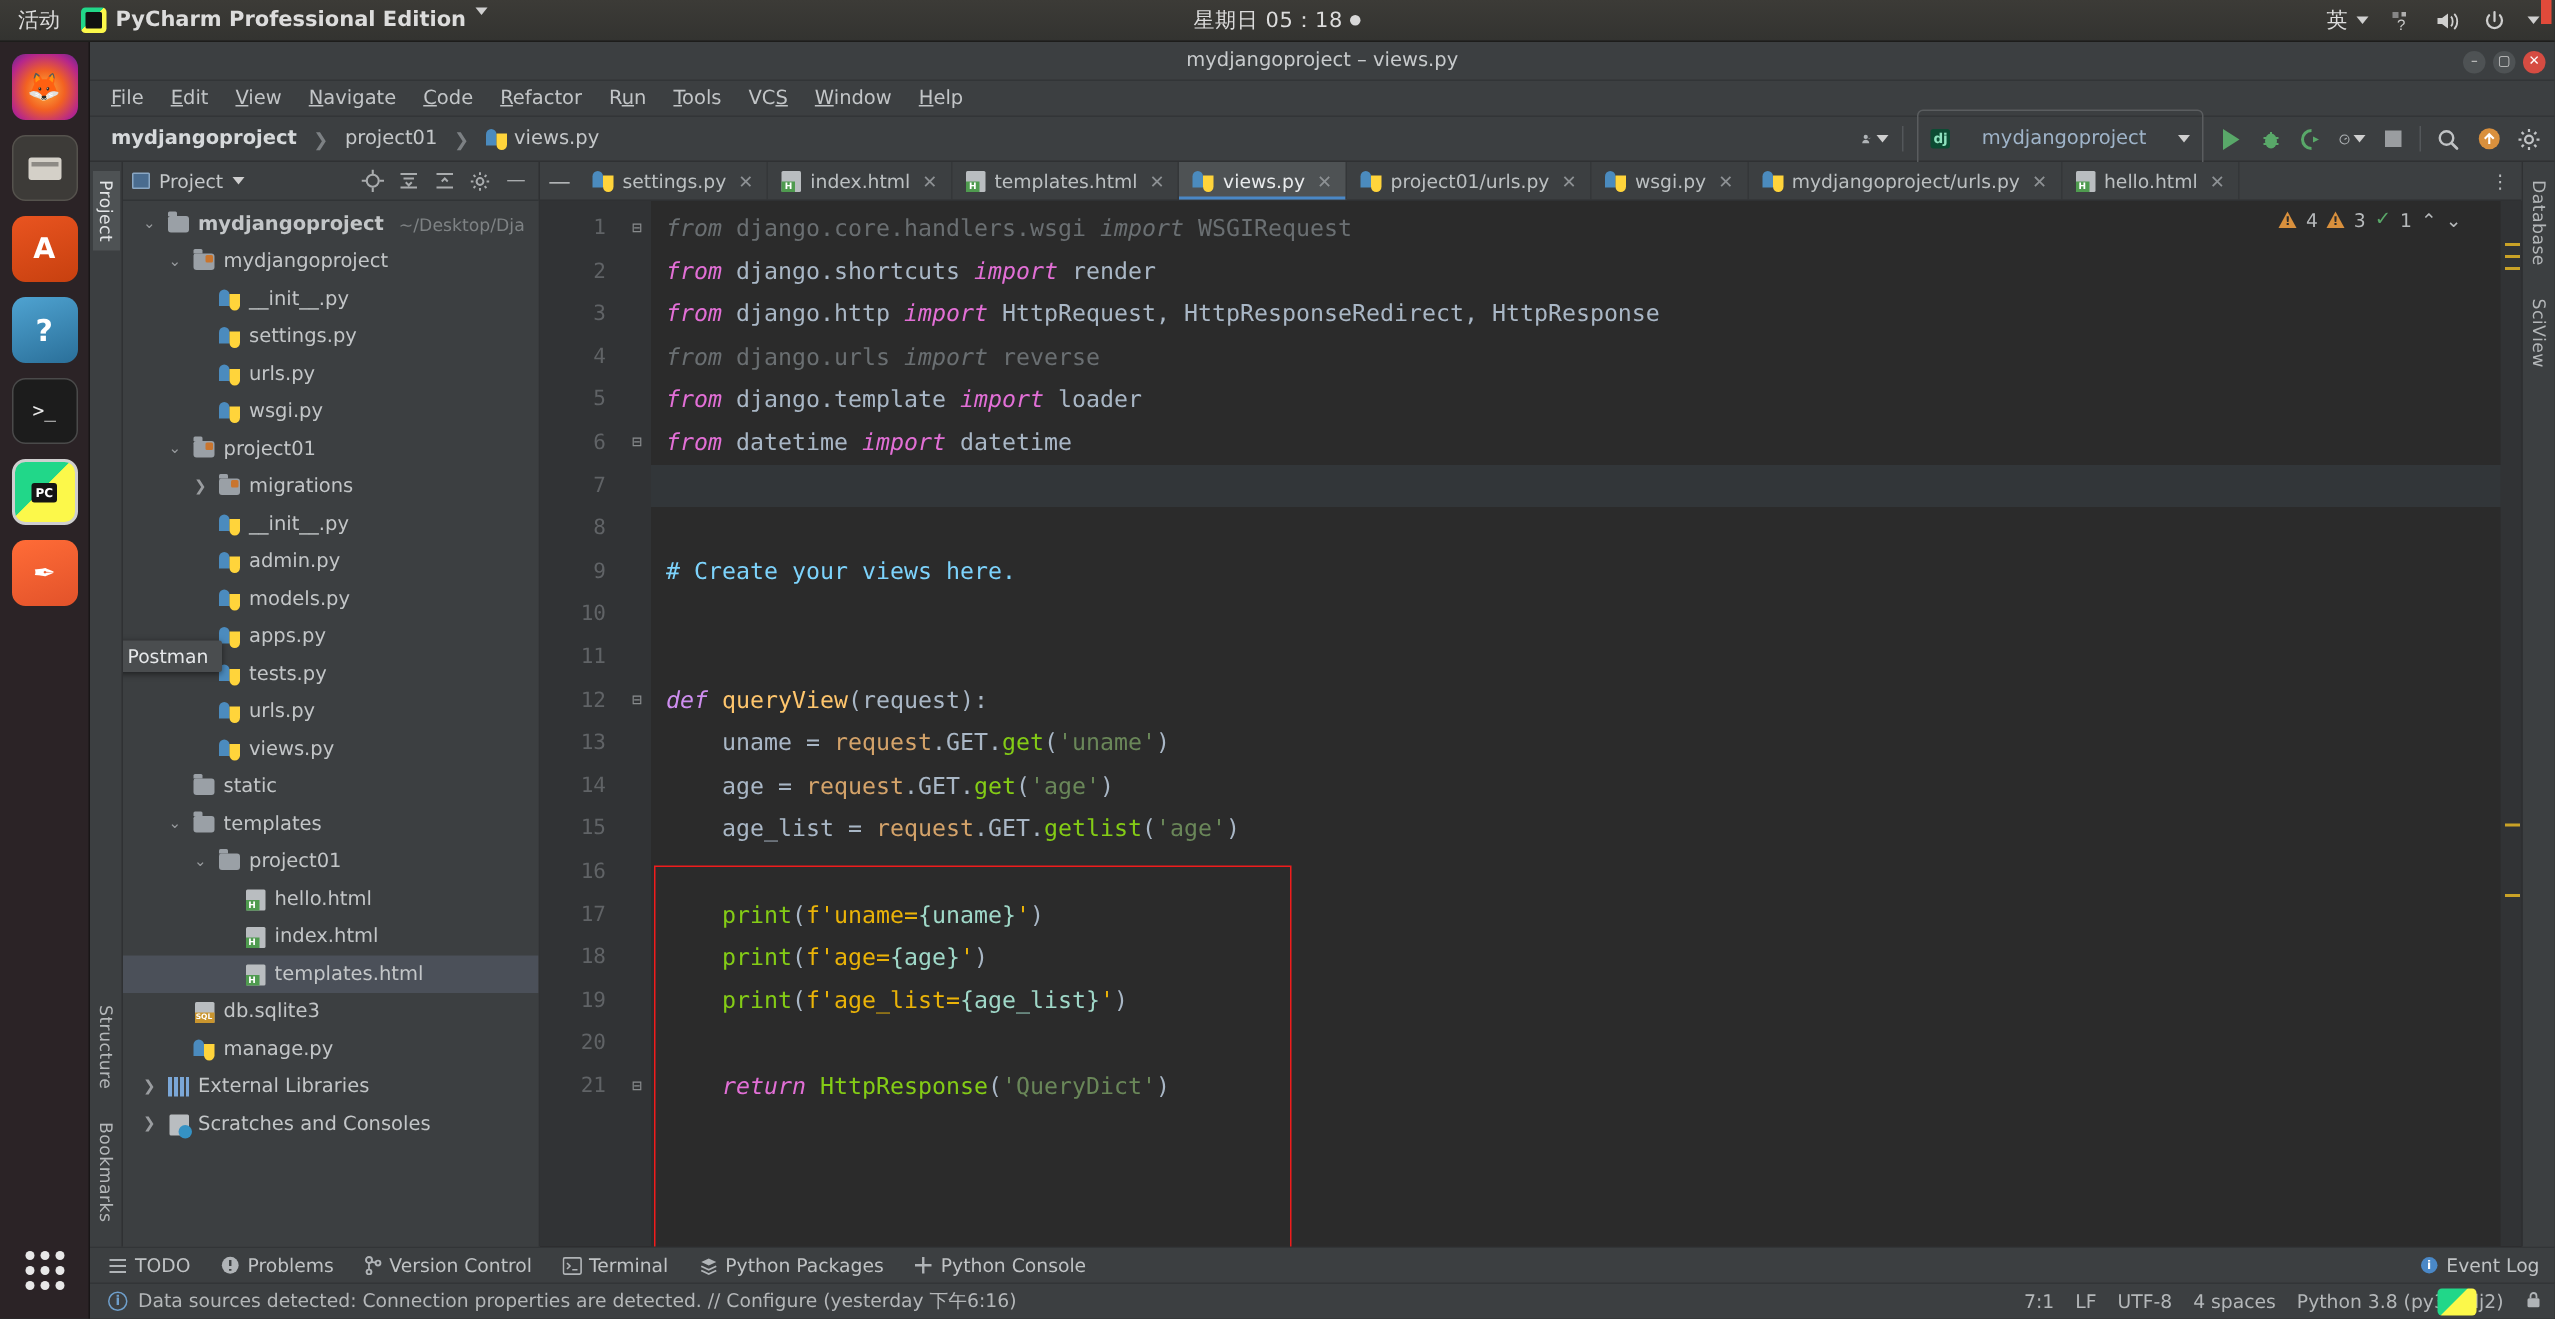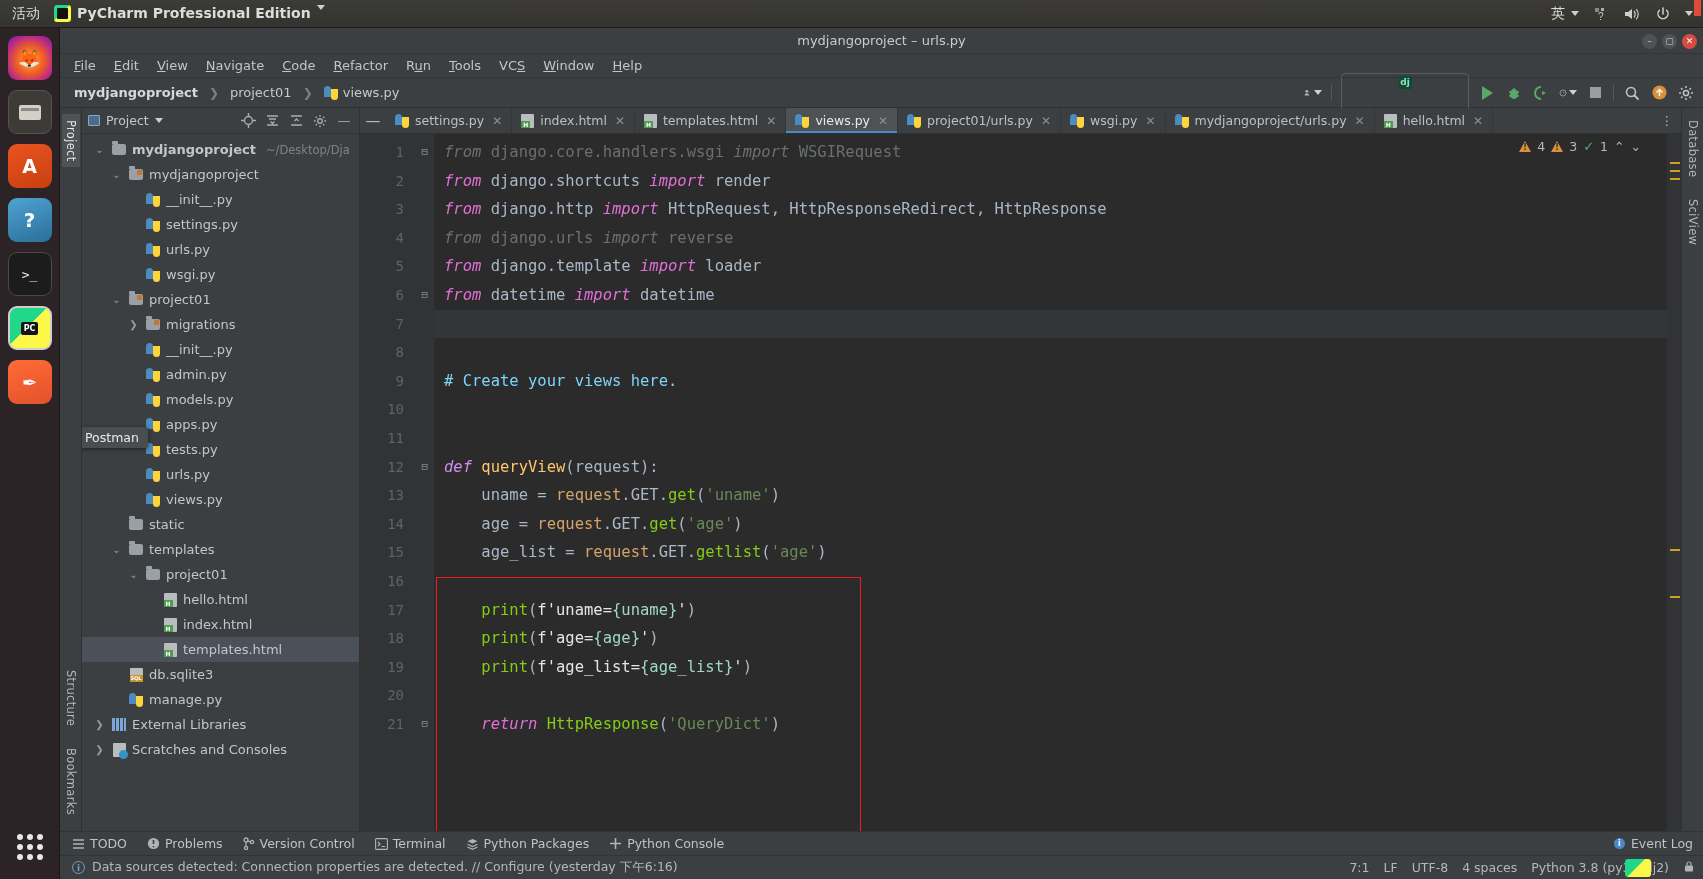--- a/index.html
+++ b/index.html
@@ -81,21 +81,21 @@
   #navbar {
     height:30px; background:#3c3f41; display:flex; align-items:center;
     padding:0 8px 0 14px; font-size:13px; color:#c5c8ca; border-bottom:1px solid #2f3133;
   }
   .crumb { display:flex; align-items:center; gap:5px; }
   .crumb-sep { color:#7d8184; margin:0 6px; font-size:12px; }
   .crumb b { font-weight:bold; color:#d6d9db; }
   #navbar-right { margin-left:auto; display:flex; align-items:center; gap:9px; }
   .run-combo {
     display:flex; align-items:center; gap:21px; border:1px solid #5a5d5f; border-radius:4px;
-    padding:2px 8px; height:40px; color:#9fb4c9; font-size:13px;flex-direction:column;
+    padding:2px 8px; height:40px; color:#9fb4c9; font-size:13px;
   }
   .dj-ico { width:13px;height:13px;background:#0c4b33;border-radius:2px;color:#8fe3bf;font-size:9px;
             display:flex;align-items:center;justify-content:center;font-weight:bold;flex:none; }
   .tb-ico { display:flex; align-items:center; justify-content:center; width:18px; height:18px; }
   .tri-run { width:0;height:0;border-top:7px solid transparent;border-bottom:7px solid transparent;border-left:11px solid #59a869; }
   .vsep { width:1px; height:17px; background:#53575a; }
 
   
   #ide-body { display:flex; height:calc(851px - 26px - 24px - 30px - 24px - 24px); }
 
@@ -186,21 +186,21 @@
   .mod{ color:#a9b7c6; }
   .fn { color:#ffc66d; }
   .call{ color:#84cc16; }
   .str{ color:#6a8759; }
   .cm { color:#7dd3fc; }
   .dim{ color:#6a6f72; font-style:italic; }
   .dim2{color:#6a6f72; }
   .idn{ color:#a9b7c6; }
   .attr{ color:#d4a36a; }
   .brc{ color:#a9b7c6; }
-  .fstr{ color:#e5e5e5; }
+  .fstr{ color:#eab308; }
   .fexp{ color:#9fd8c8; }
 
   #inspect-widget {
     position:absolute; right:40px; top:5px; display:flex; align-items:center; gap:6px;
     font-size:12.5px; color:#b6b9bb; z-index:6;
   }
   .warn-tri { width:0;height:0;border-left:6px solid transparent;border-right:6px solid transparent;border-bottom:11px solid #d9903d; position:relative; }
   .warn-tri:after{ content:"!"; position:absolute; left:-2px; top:2px; font-size:8px; color:#2b2b2b; font-weight:bold; }
   .check-g { color:#59a869; font-size:13px; }
   #scrollbar-marks { position:absolute; right:0; top:0; width:14px; height:100%; background:#313335; }
@@ -232,20 +232,23 @@
 <body>
 
 <div id="gnome-bar">
   <div class="gb-left">
     <span>活动</span>
     <span class="app-name">
       <span class="pc-mini"></span>
       <span>PyCharm Professional Edition</span>
       <span class="caret-d"></span>
     </span>
+  </div>
+  <div class="gb-center">
+    <span>星期日 05：18</span><span class="clock-dot"></span>
   </div>
   <div class="gb-right">
     <span style="display:flex;align-items:center;gap:6px;">
       <span>英</span>
       <span class="caret-d"></span>
     </span>
     <span class="tray-ico">
       <svg width="16" height="16" viewBox="0 0 16 16">
           <rect x="2" y="2" width="4" height="4" fill="#8d8d8d"></rect>
           <rect x="8" y="2" width="3" height="3" fill="#b9b9b9"></rect>
@@ -304,21 +307,21 @@
       <i></i>
     <i></i>
       <i></i>
       <i></i>
   </div>
 </div>
 
 <div id="ide">
 
   <div id="titlebar">
-    <span>mydjangoproject – urls.py</span>
+    <span>mydjangoproject – views.py</span>
     <div id="win-btns">
       <span class="wb">–</span>
       <span class="wb">▢</span>
       <span class="wb close">✕</span>
     </div>
   </div>
 
   <div id="menubar">
     <span><u>F</u>ile</span>
     <span><u>E</u>dit</span>

